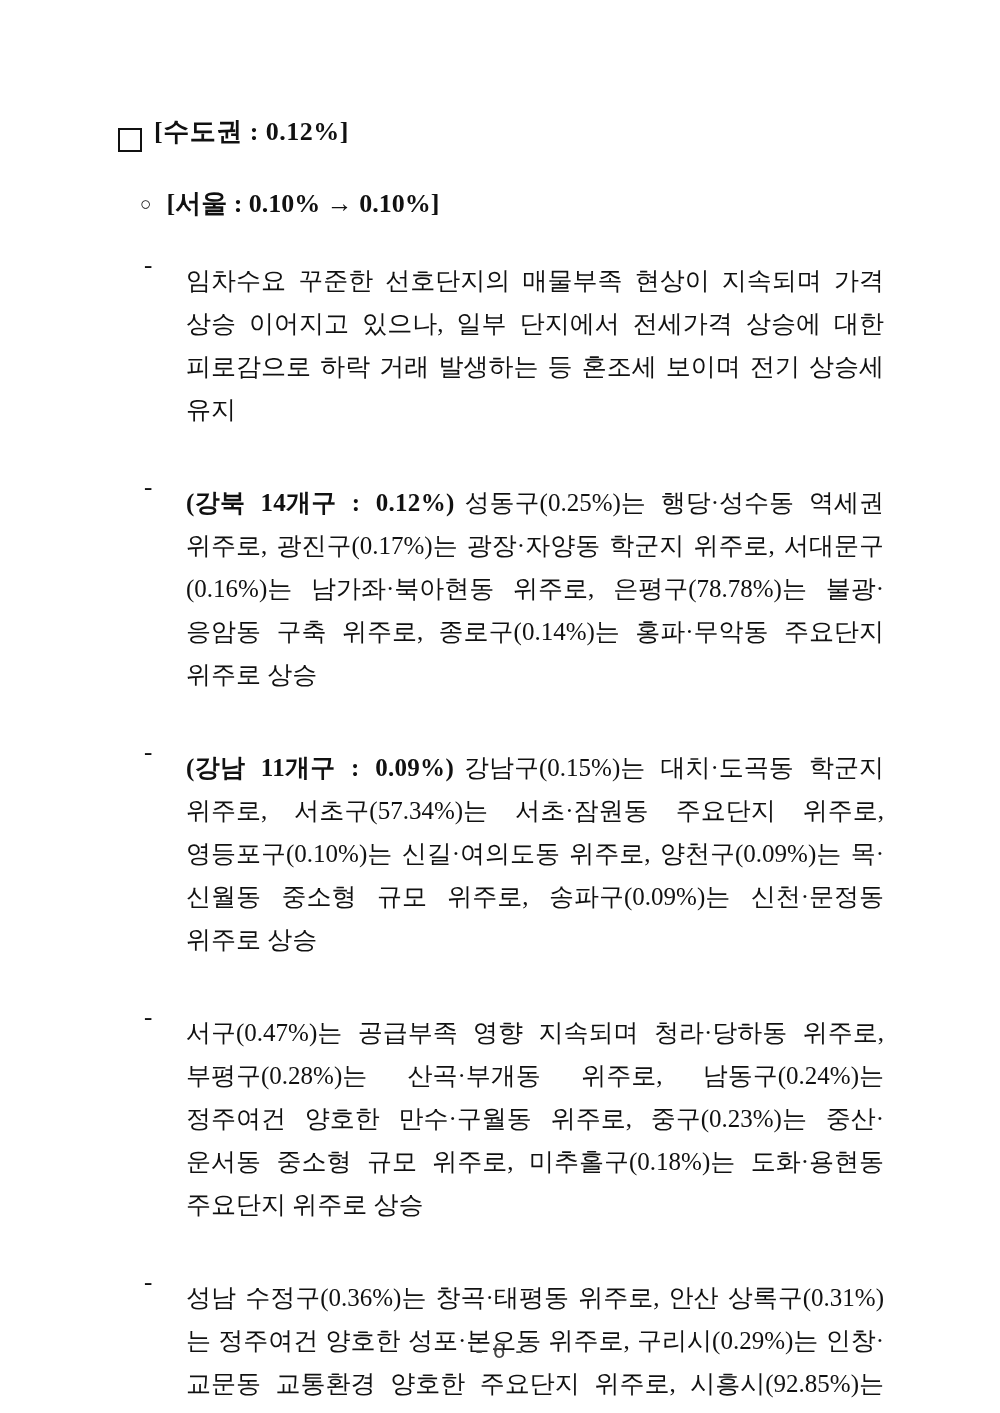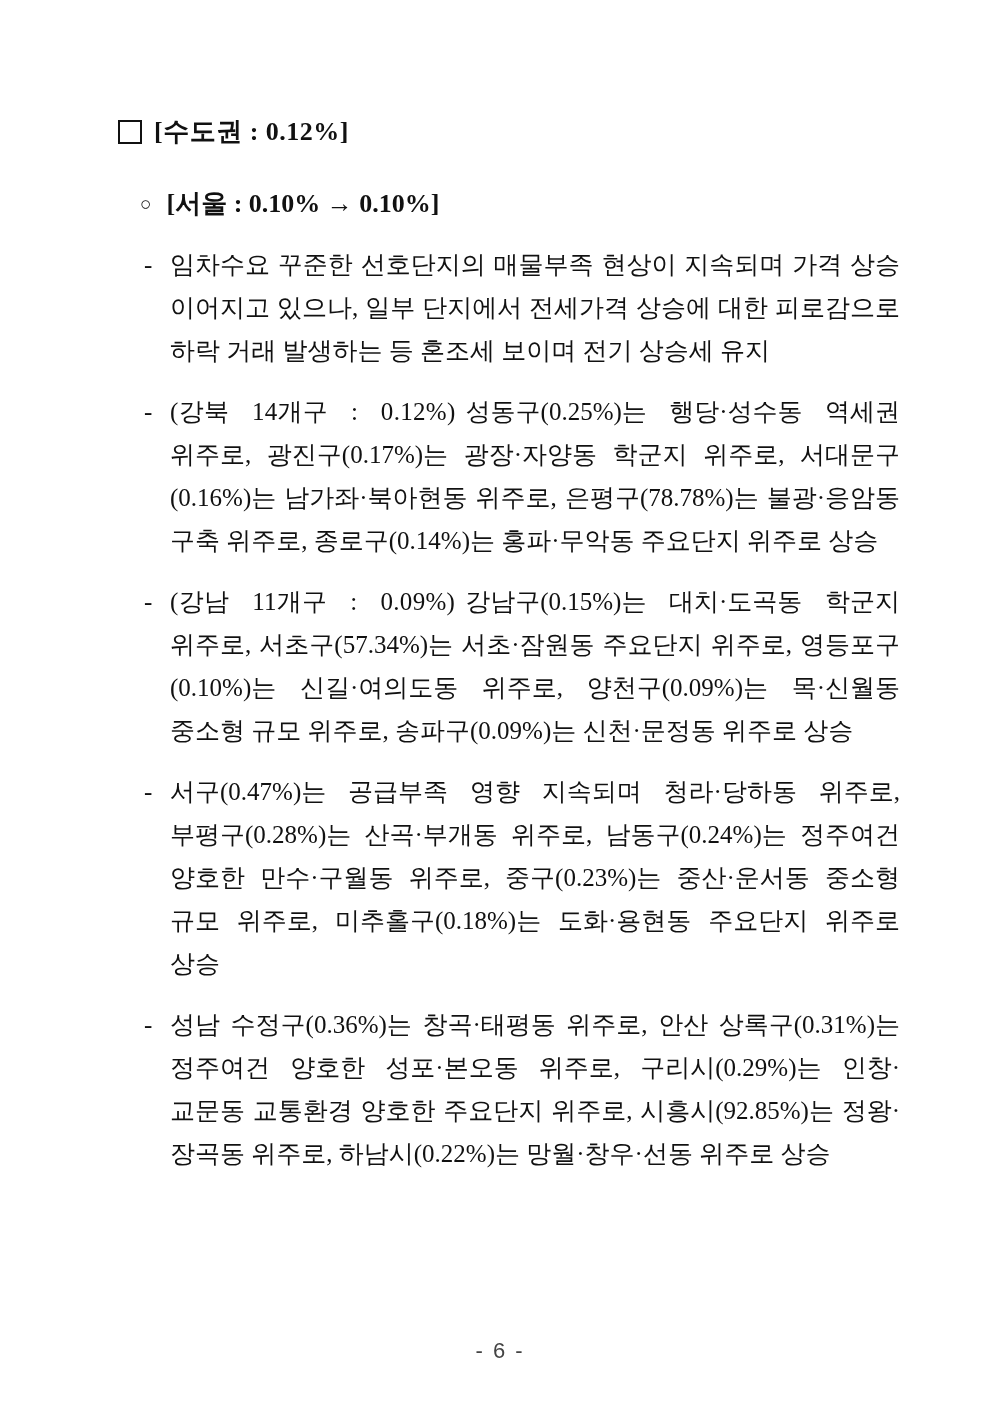--- a/index.html
+++ b/index.html
@@ -15,21 +15,21 @@
     background: #ffffff;
     overflow: hidden;
   }
   .content {
     position: absolute;
     left: 118px; right: 100px; top: 112px;
   }
   
   .hline {
     display: flex;
-    align-items: flex-start;
+    align-items: flex-end;
     font-size: 26px;
     line-height: 40px;
     white-space: nowrap;
   }
   .checkbox {
     flex: 0 0 auto;
     width: 20px; height: 20px;
     border: 2.5px solid #111111;
     margin: 8px 12px 0 0;
     background: #ffffff;
@@ -55,30 +55,30 @@
     display: flex;
     align-items: flex-start;
     margin: 18px 0 0 26px;
   }
   .dash {
     flex: 0 0 26px;
     font-size: 25px;
     line-height: 43px;
   }
   .item p {
-    margin: 0;
+    margin: 16px;
     flex: 1 1 auto;
     font-size: 25px;
     line-height: 43px;
     text-align: justify;
     text-align-last: left;
     word-break: keep-all;
   }
   .lead {
-    font-weight: normal;
+    font-weight: bold;
     margin-right: 0.4em;
     letter-spacing: 0.3px;
   }
   
   .page-number {
     position: absolute;
     left: 0; right: 0;
     top: 1338px;
     text-align: center;
     font-family: "Liberation Sans", "DejaVu Sans", sans-serif;

